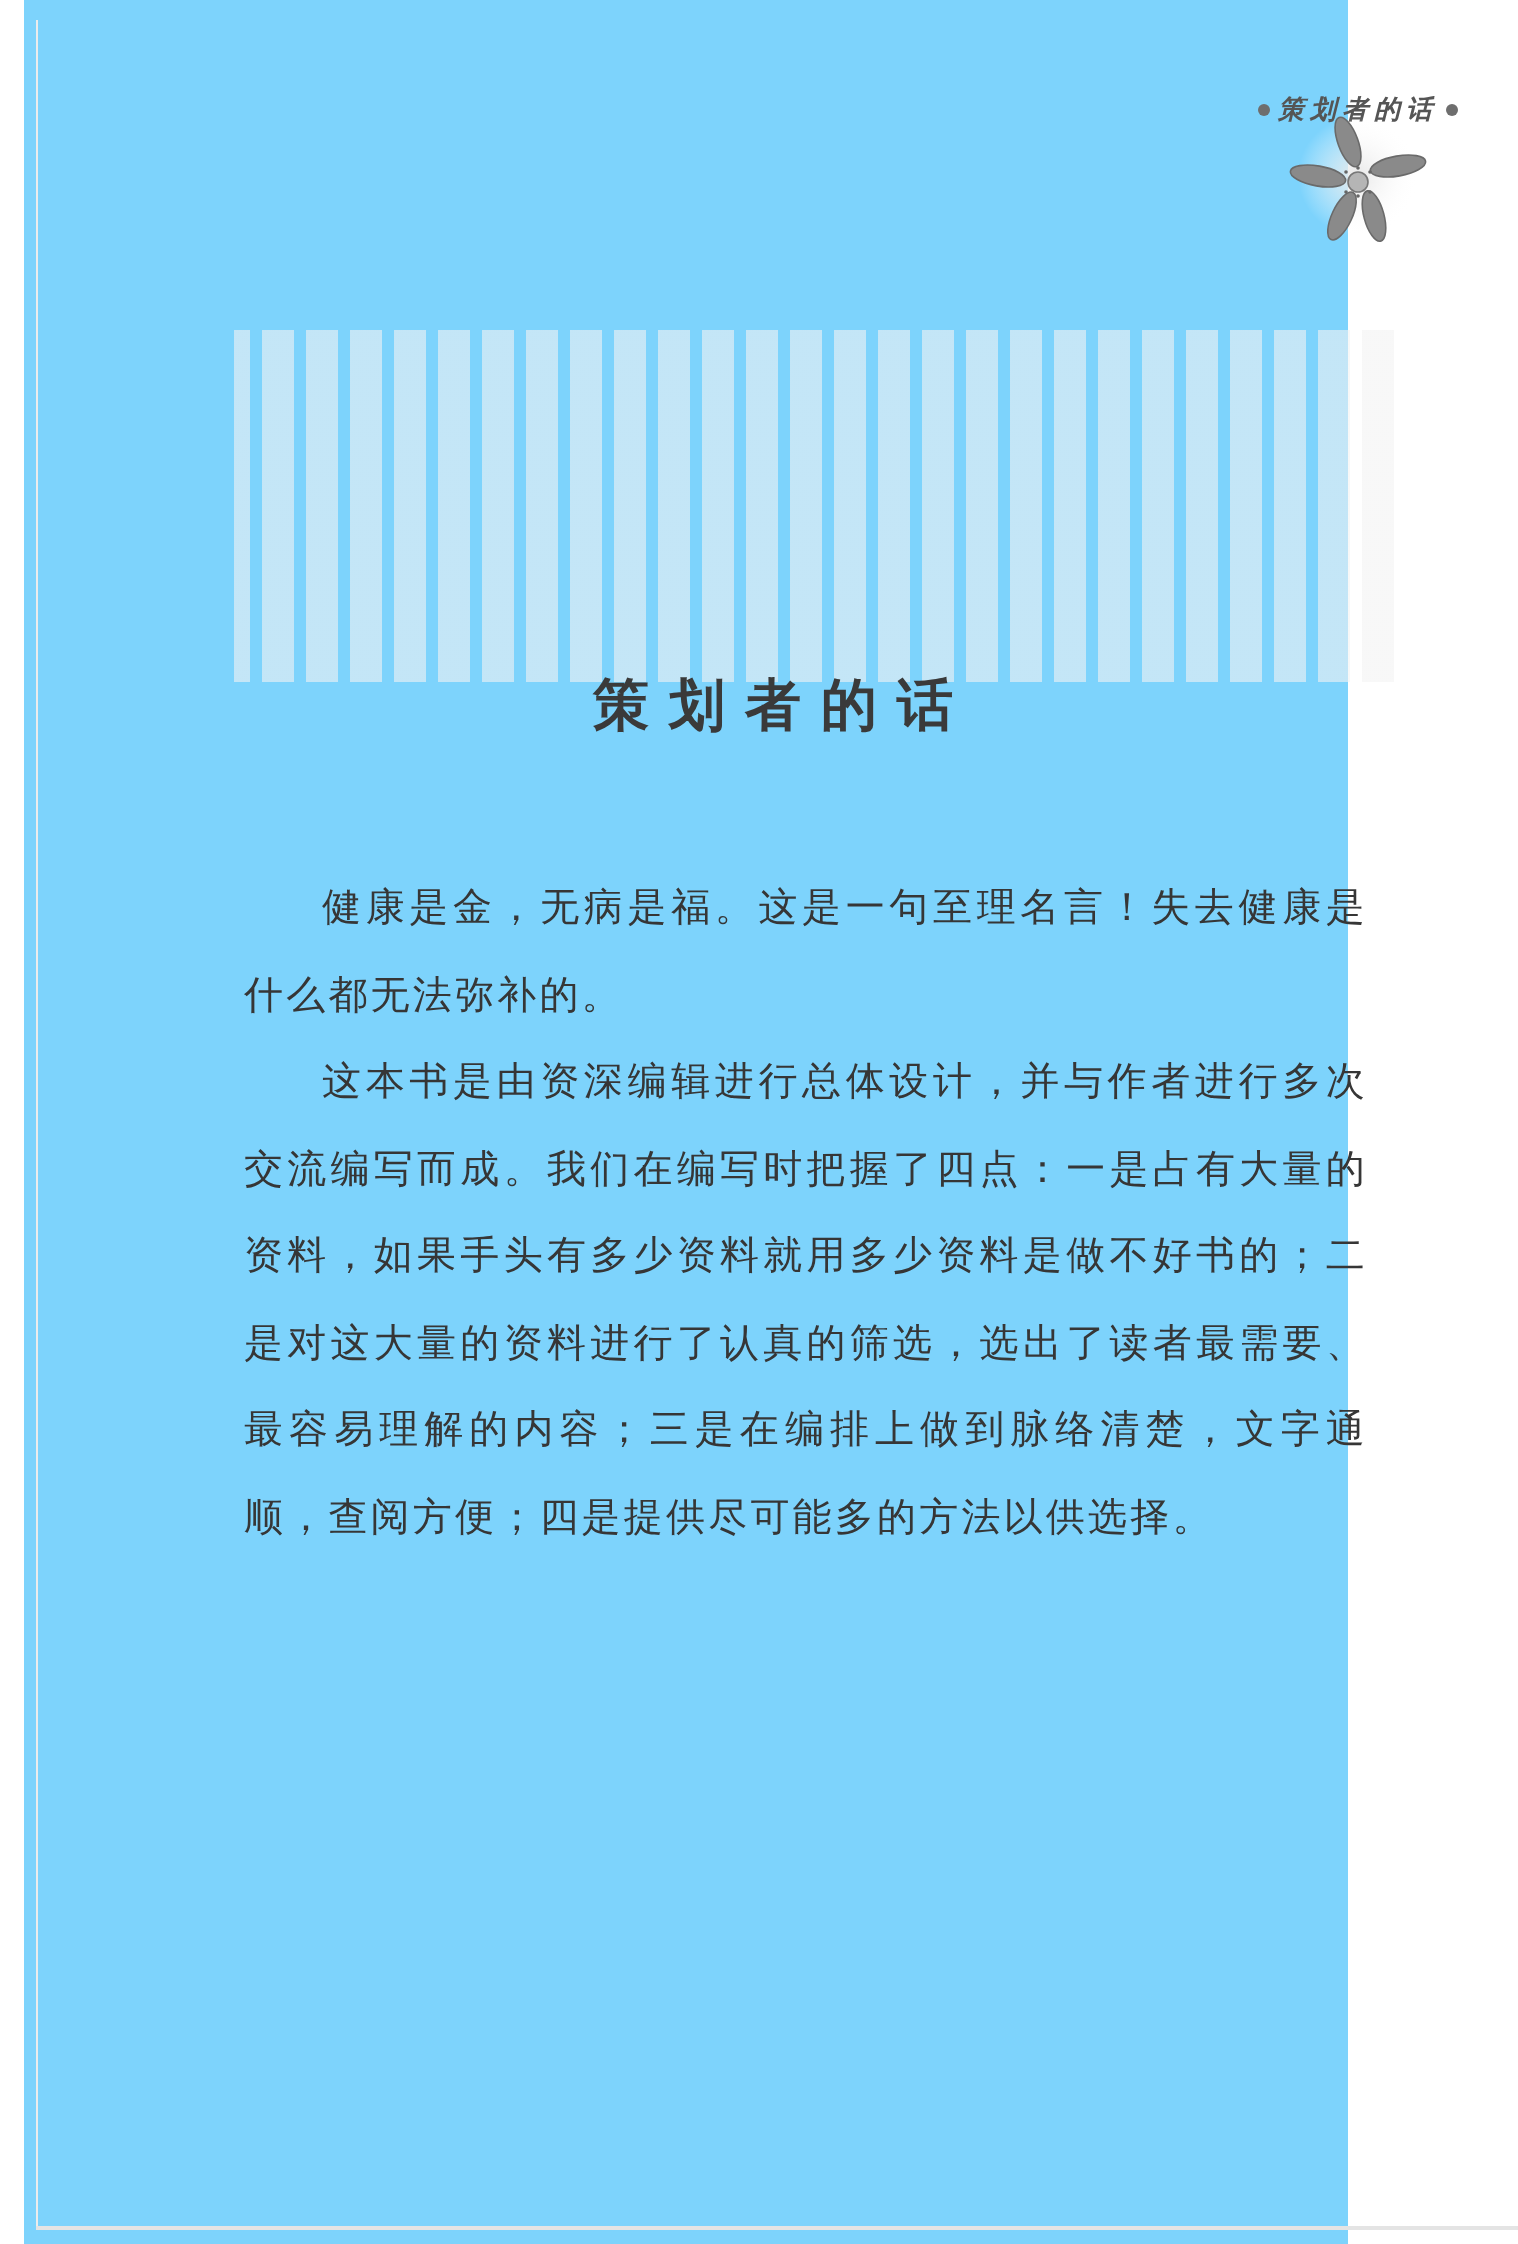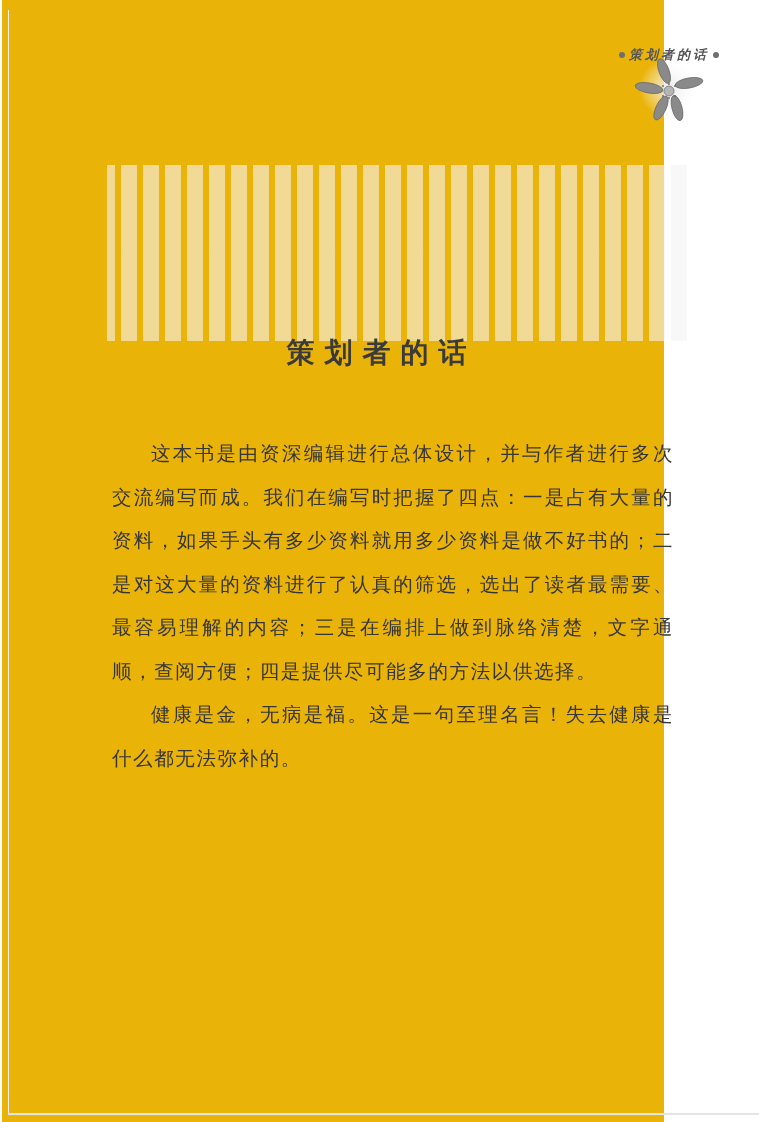--- a/index.html
+++ b/index.html
@@ -10,23 +10,23 @@
     body {
       width: 759px;
       height: 1122px;
       position: relative;
       overflow: hidden;
       font-family: "DejaVu Serif", "Liberation Serif", serif;
       color: #333333;
     }
     .page {
       position: absolute;
-      left: 2px; top: 0;
+      left: 12px; top: 0;
       width: 662px; height: 1122px;
-      background: #eab308;
+      background: #7dd3fc;
     }
     .page-edge-left {
       position: absolute;
       left: 6px; top: 10px;
       width: 1px; height: 1105px;
       background: #ececec;
     }
     .page-edge-bottom {
       position: absolute;
       left: 6px; top: 1113px;
@@ -156,16 +156,16 @@
           <circle cx="46" cy="38" r="0.9"></circle>
         <circle cx="40" cy="26" r="0.9"></circle>
           <circle cx="40" cy="40" r="0.9"></circle>
       </g>
     </svg>
   </div>
 
   <h1 class="main-title" style="margin:0;">策划者的话</h1>
 
   <div class="body-text">
+    <p class="para">健康是金，无病是福。这是一句至理名言！失去健康是什么都无法弥补的。</p>
     <p class="para">这本书是由资深编辑进行总体设计，并与作者进行多次交流编写而成。我们在编写时把握了四点：一是占有大量的资料，如果手头有多少资料就用多少资料是做不好书的；二是对这大量的资料进行了认真的筛选，选出了读者最需要、最容易理解的内容；三是在编排上做到脉络清楚，文字通顺，查阅方便；四是提供尽可能多的方法以供选择。</p>
-    <p class="para">健康是金，无病是福。这是一句至理名言！失去健康是什么都无法弥补的。</p>
   </div>
 </div>
 
 </body></html>

